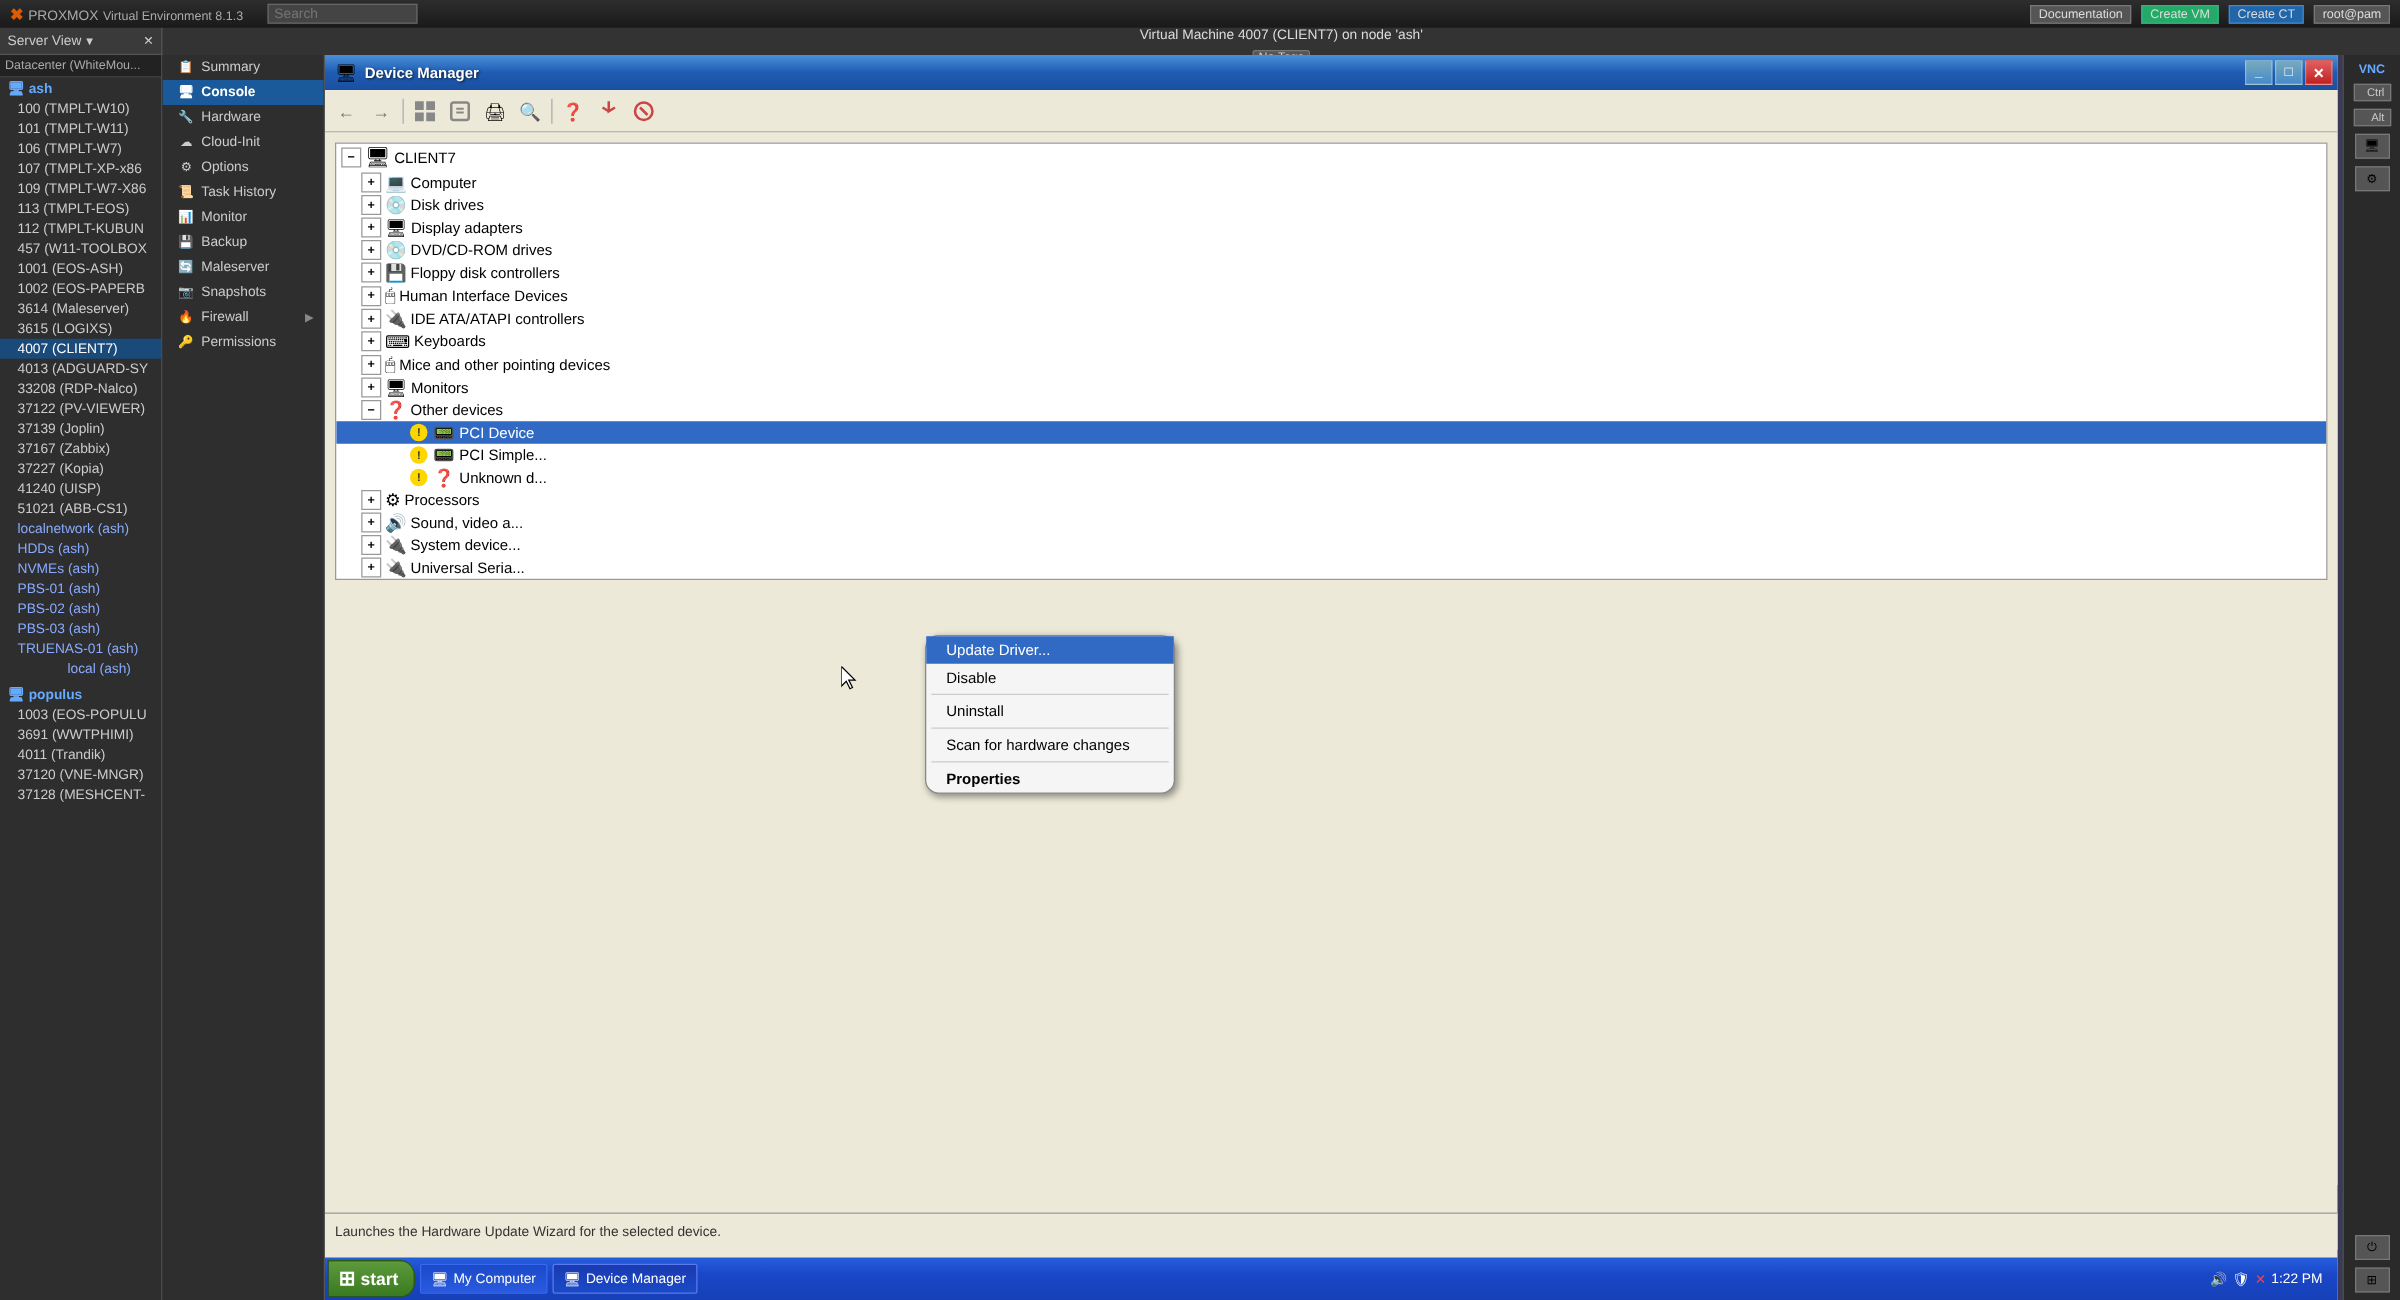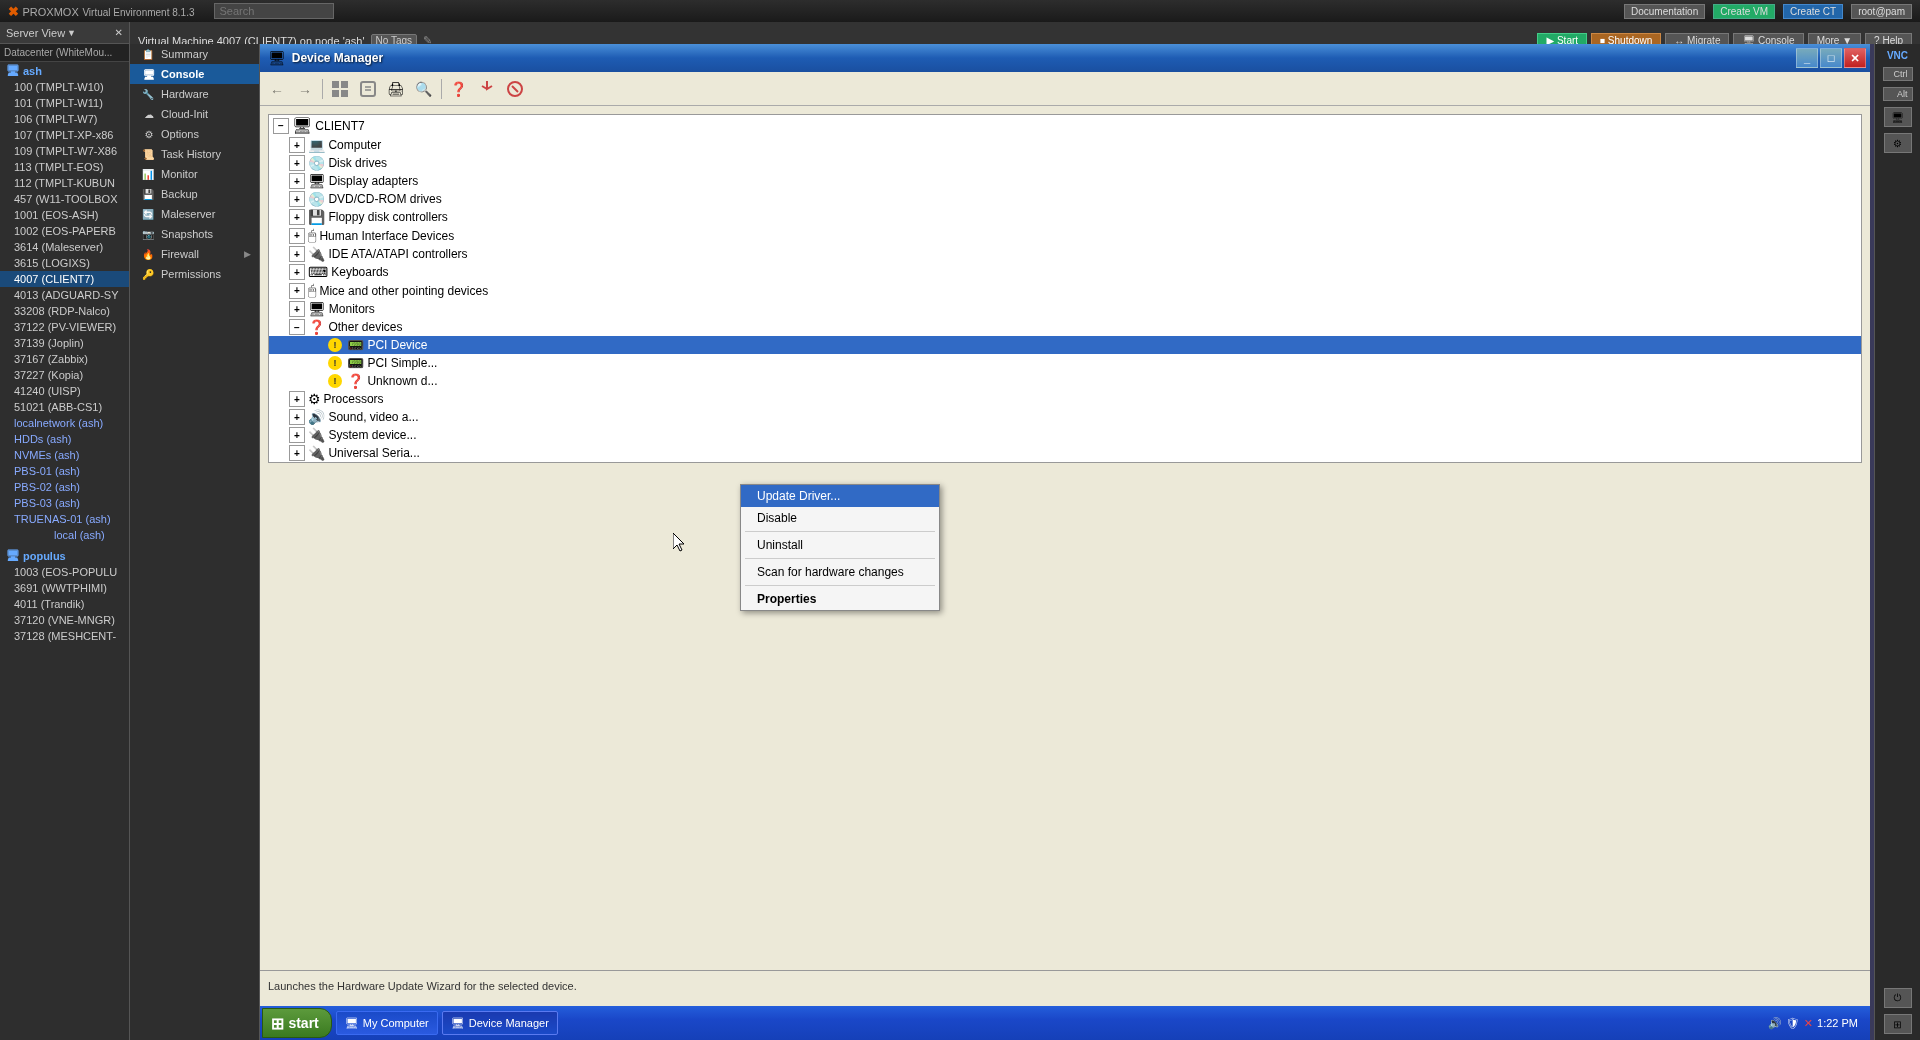--- a/index.html
+++ b/index.html
@@ -392,21 +392,21 @@
       <span>🖥</span>
         <span>populus</span>
     </div>
     <div class="sidebar-item sidebar-indent">1003 (EOS-POPULU</div>
     <div class="sidebar-item sidebar-indent">3691 (WWTPHIMI)</div>
     <div class="sidebar-item sidebar-indent">4011 (Trandik)</div>
     <div class="sidebar-item sidebar-indent">37120 (VNE-MNGR)</div>
     <div class="sidebar-item sidebar-indent">37128 (MESHCENT-</div>
   </div>
 
-  <div class="vm-header" style="position:absolute;top:22px;left:130px;right:0;height:38px;">
+  <div class="vm-header" style="position:absolute;top:22px;left:130px;right:0;height:38px;flex-direction:column;">
     <span style="font-size:11px;color:#ddd;">Virtual Machine 4007 (CLIENT7) on node 'ash'</span>
     <span class="vm-header-tag">No Tags</span>
     <span style="color:#888;font-size:11px;">✎</span>
     <div class="vm-header-actions">
       <button class="action-btn green">▶ Start</button>
       <button class="action-btn orange">⏹ Shutdown</button>
       <button class="action-btn">↔ Migrate</button>
       <button class="action-btn">🖥 Console</button>
       <button class="action-btn">More ▼</button>
       <button class="action-btn">? Help</button>
@@ -649,21 +649,21 @@
               <span>Universal Seria...</span>
             </div>
 
           </div>
         </div>
 
         <div class="win-statusbar">
           <span>Launches the Hardware Update Wizard for the selected device.</span>
         </div>
 
-        <div class="context-menu" style="left:480px;top:440px;">
+        <div class="context-menu" style="left:480px;top:464px;border-radius:11px;">
           <div class="ctx-item highlighted">Update Driver...</div>
           <div class="ctx-item">Disable</div>
           <div class="ctx-sep"></div>
           <div class="ctx-item">Uninstall</div>
           <div class="ctx-sep"></div>
           <div class="ctx-item">Scan for hardware changes</div>
           <div class="ctx-sep"></div>
           <div class="ctx-item bold">Properties</div>
         </div>
 

